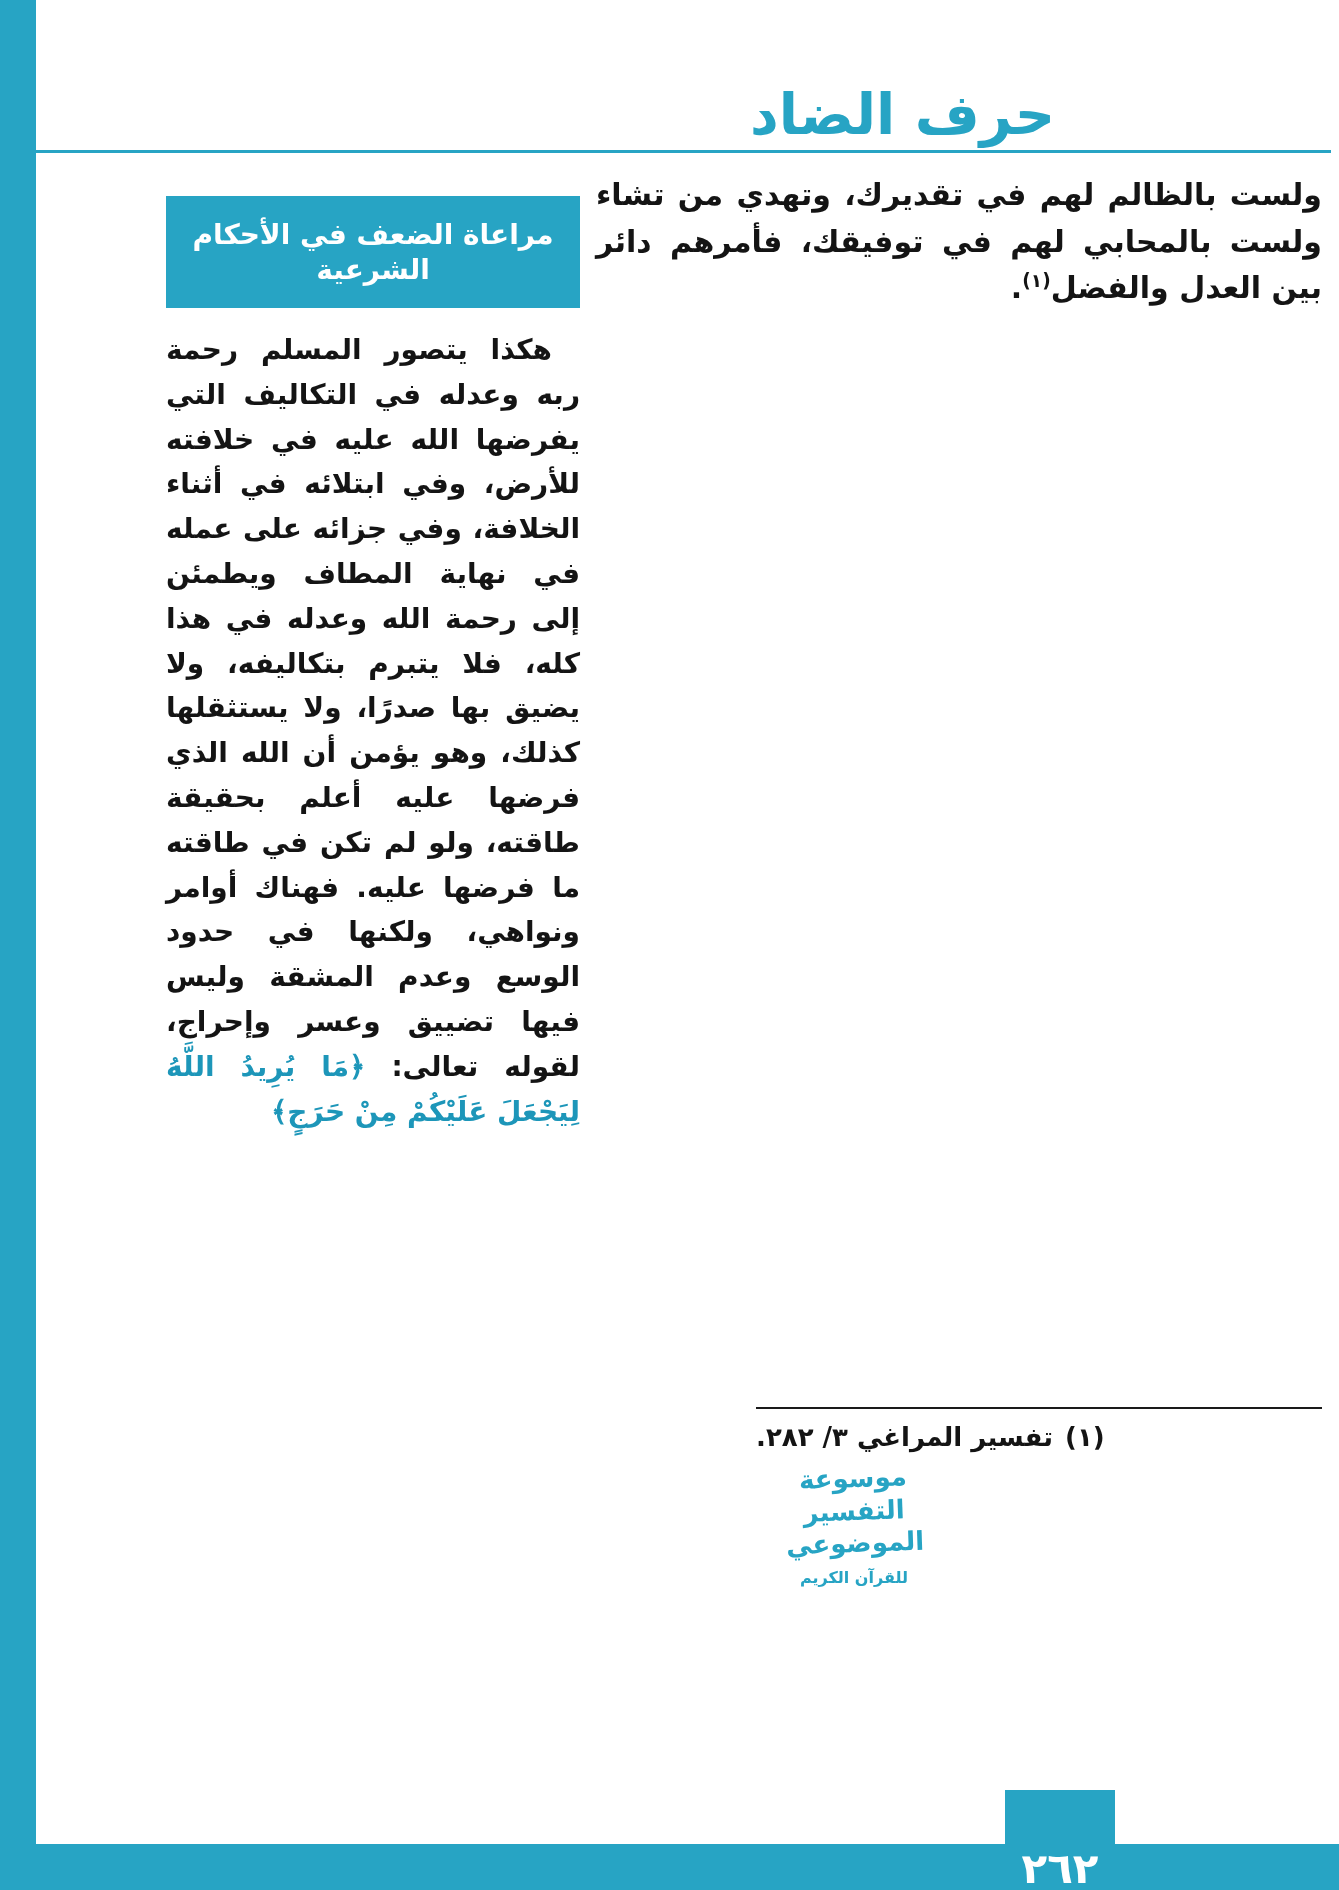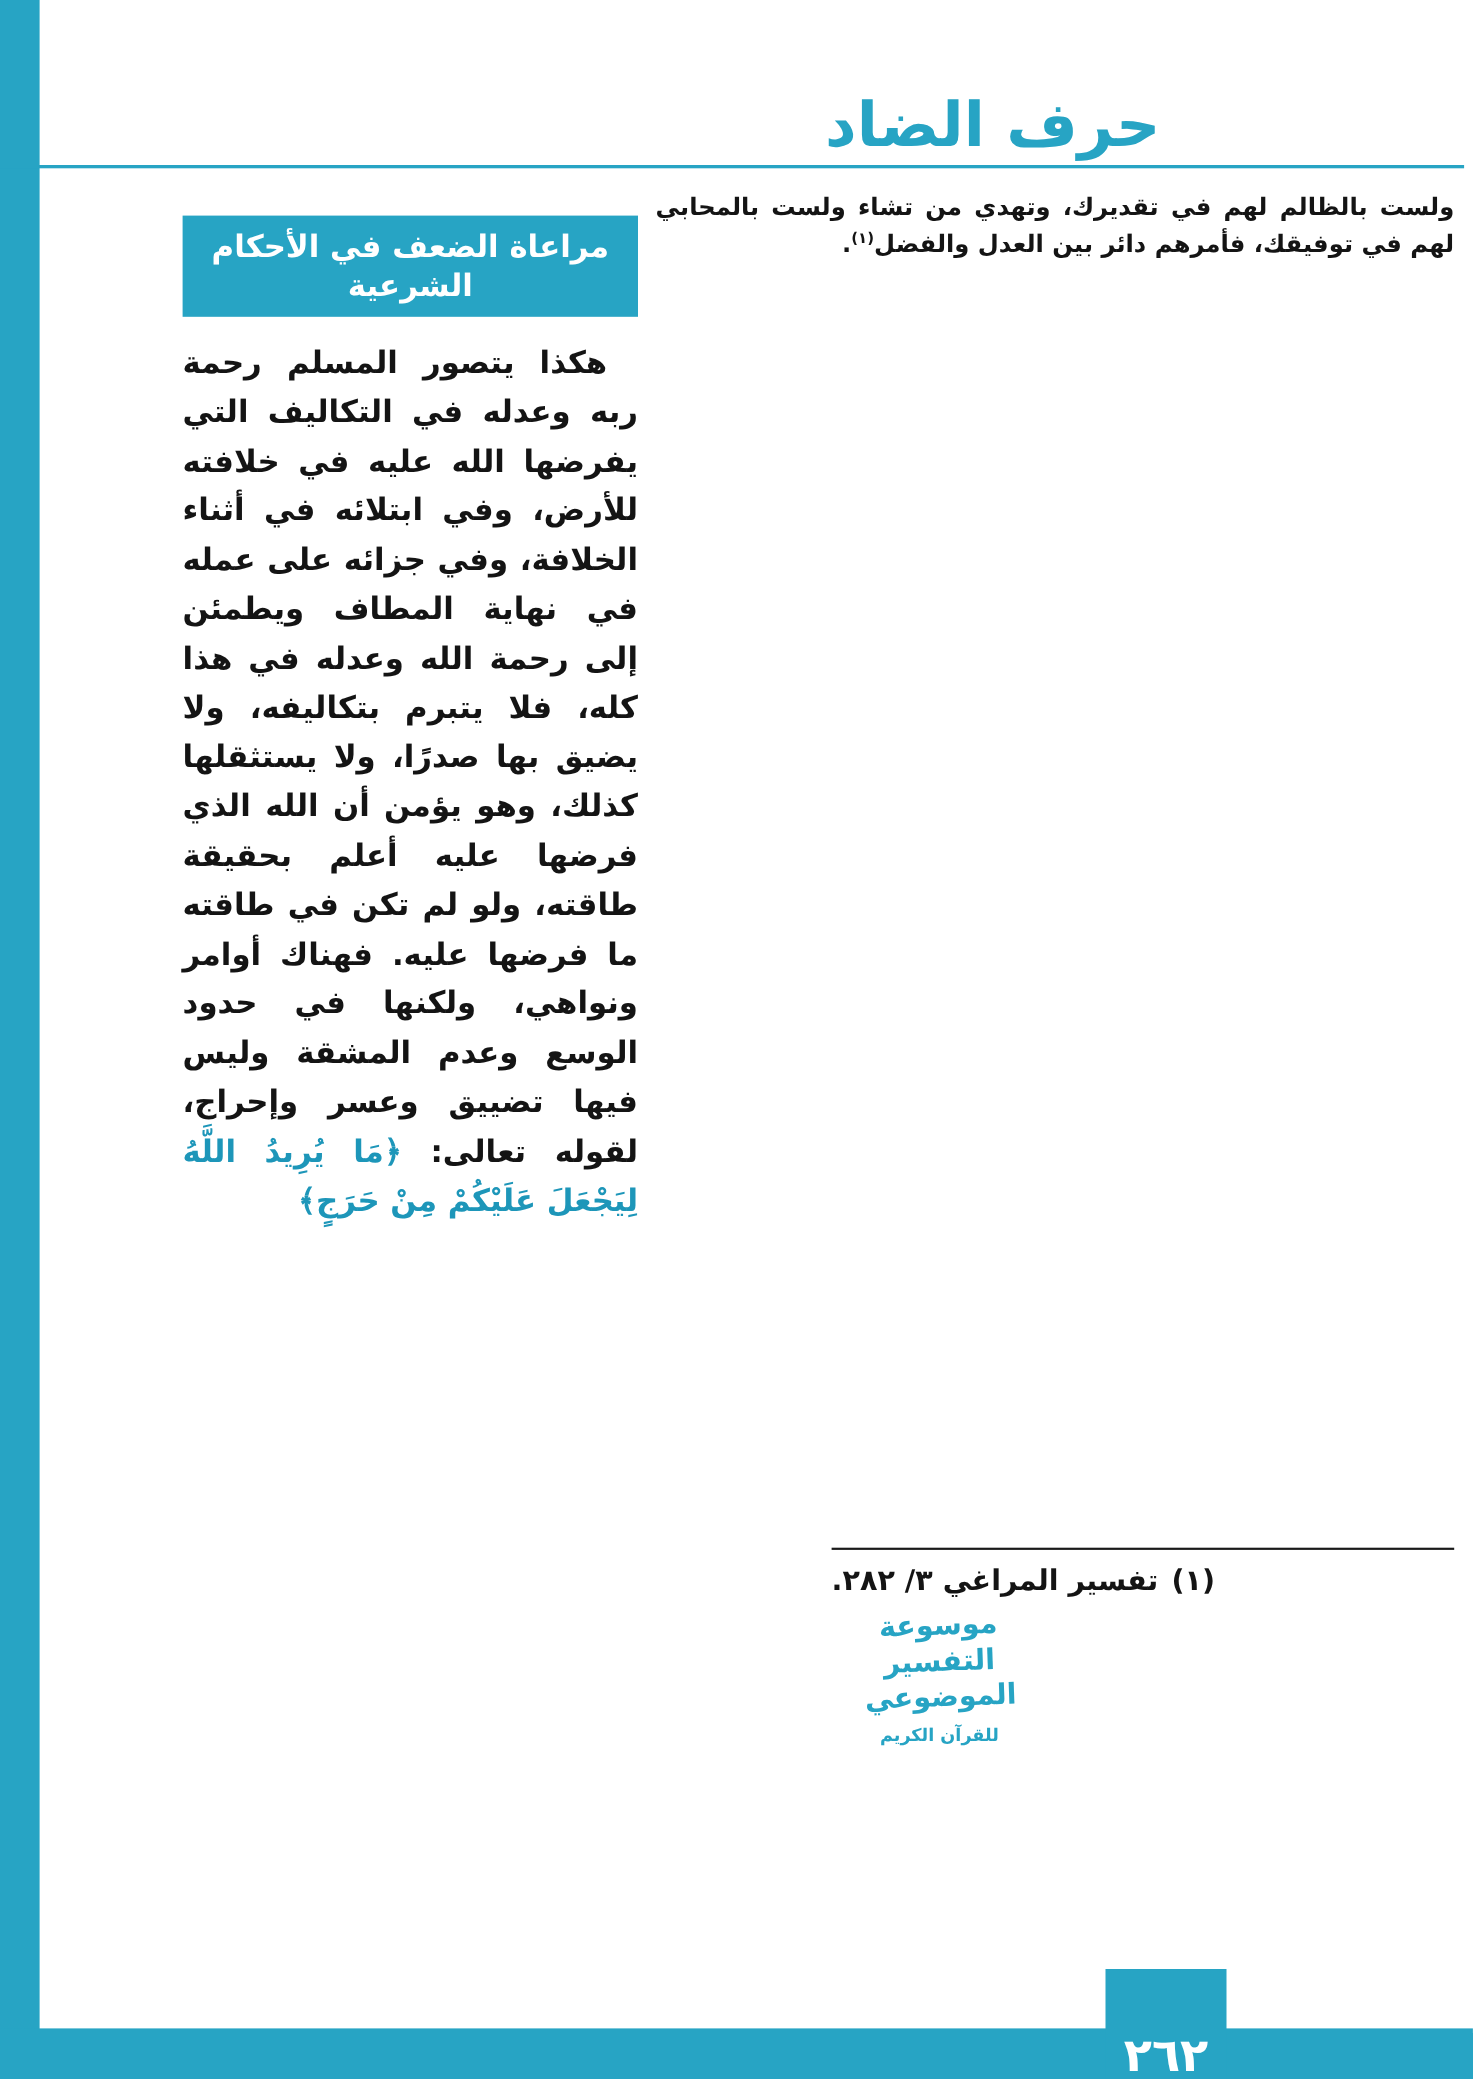--- a/index.html
+++ b/index.html
@@ -30,33 +30,33 @@
   .chapter-title{
     position:absolute;top:84px;right:284px;
     color:var(--accent);font-size:56px;font-weight:bold;
     direction:rtl;line-height:1.1;letter-spacing:1px;
   }
   .header-rule{position:absolute;top:150px;left:0;right:8px;height:3px;background:var(--accent);}
   
   .col-right{
     position:absolute;top:172px;right:17px;width:726px;
     direction:rtl;text-align:justify;
-    font-size:22px;font-weight:bold;line-height:1.55;
+    font-size:30px;font-weight:bold;line-height:1.55;
   }
   .col-right p{margin:0;}
   sup{font-size:0.62em;line-height:0;}
   
   .col-left{
     position:absolute;top:196px;left:166px;width:414px;
     direction:rtl;
   }
   .section-title-box{
     background:var(--accent);color:#ffffff;
     text-align:center;font-size:28px;font-weight:bold;
-    padding:11px 6px;margin:0 0 20px 0;line-height:1.25;
+    padding:21px 6px;margin:0 0 20px 0;line-height:1.25;
   }
   .para{
     font-size:28px;font-weight:bold;line-height:1.6;
     text-align:justify;margin:0 0 6px 0;text-indent:28px;
     color:var(--ink);
   }
   .para.gap-top{margin-top:20px;}
   .quran{color:var(--quran);}
   
   .footnote-rule{position:absolute;top:1407px;right:17px;width:566px;height:2px;background:#1a1a1a;}

